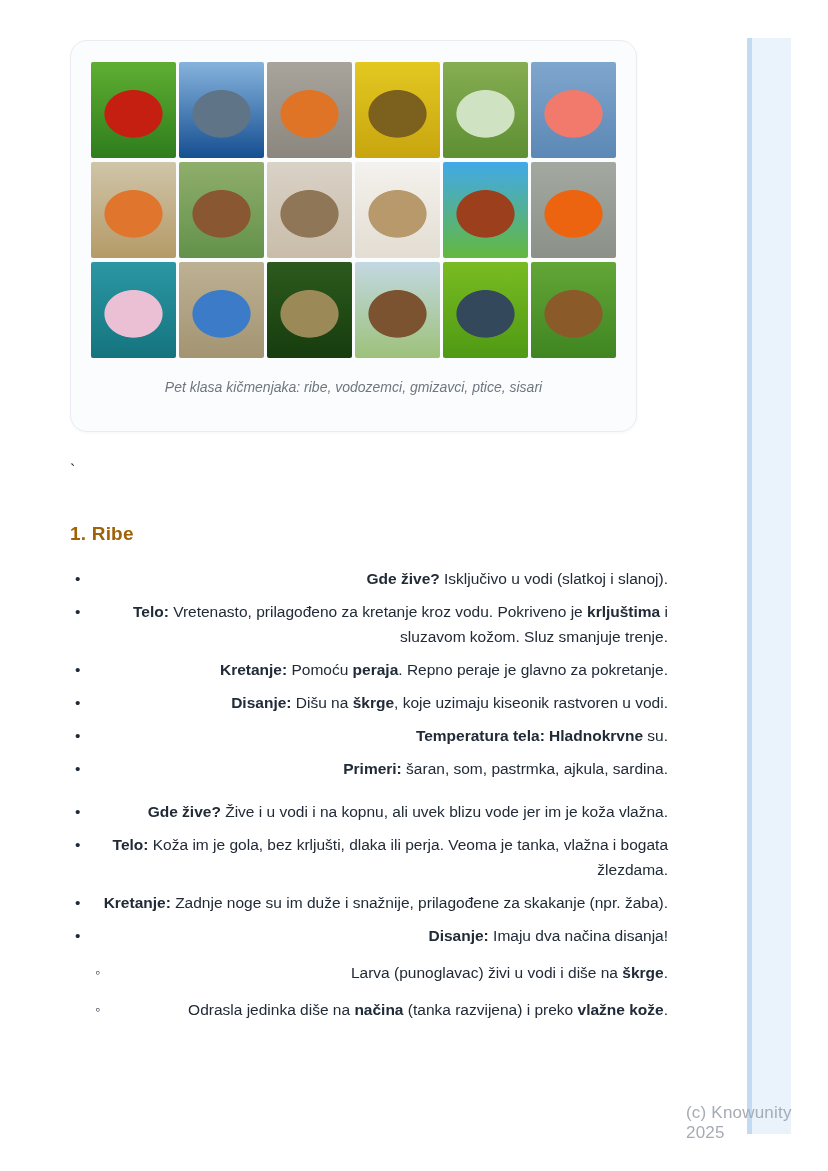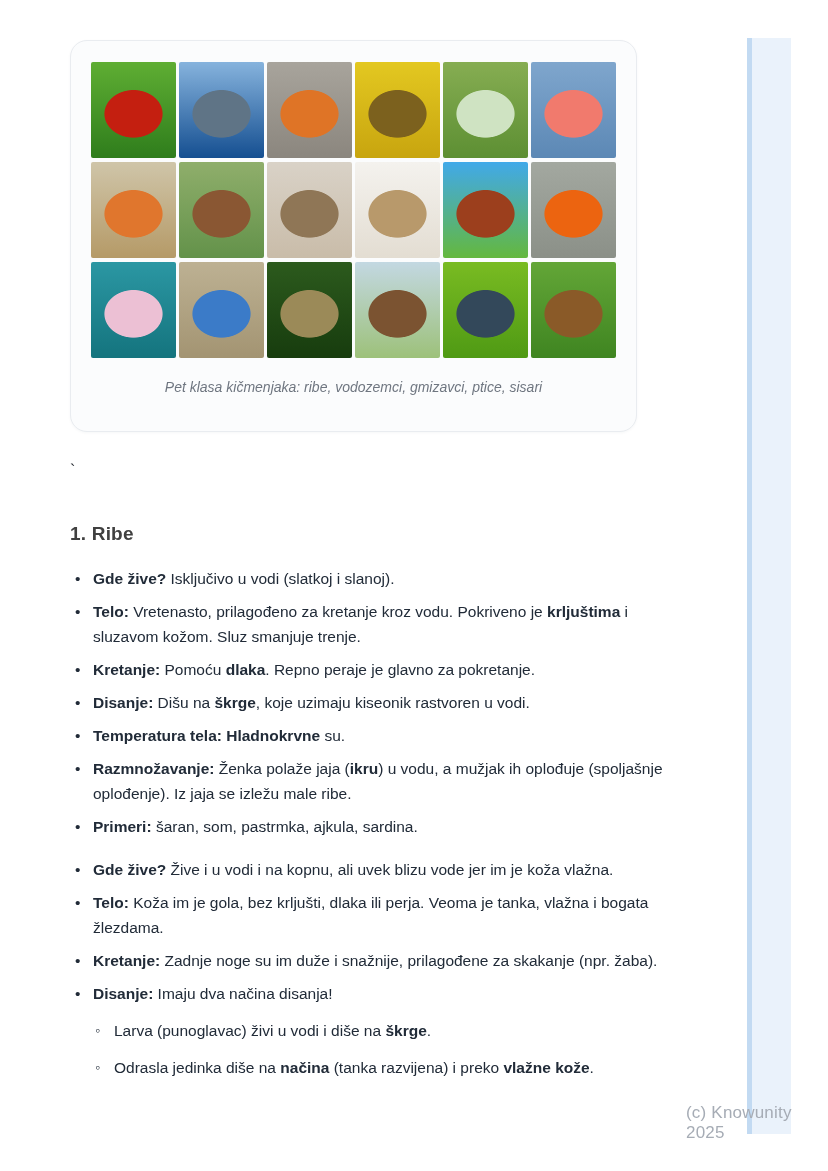--- a/index.html
+++ b/index.html
@@ -50,27 +50,28 @@
   .content {
     position: absolute;
     left: 70px; top: 522px;
     width: 598px;
   }
   .section-heading {
     margin: 0 0 20px 0;
     font-size: 19px;
     line-height: 24px;
     font-weight: 700;
-    color: #404040;
+    color: #a16207;
     letter-spacing: 0.2px;
   }
   .section-list {
     list-style: none;
     margin: 0 0 18px 0;
     padding: 0;
+    text-align: right;
   }
   .section-list li {
     position: relative;
     padding-left: 23px;
     font-size: 15.5px;
     line-height: 25px;
     margin-bottom: 8px;
   }
   .section-list li.top::before {
     content: "\2022";
@@ -137,24 +138,23 @@
   <figcaption class="figure-caption">Pet klasa kičmenjaka: ribe, vodozemci, gmizavci, ptice, sisari</figcaption>
 </figure>
 
 <div class="stray-backtick">`</div>
 
 <main class="content">
     <h2 class="section-heading">1. Ribe</h2>
     <ul class="section-list">
       <li class="top"><strong>Gde žive?</strong><span> Isključivo u vodi (slatkoj i slanoj).</span></li>
       <li class="top"><strong>Telo:</strong><span> Vretenasto, prilagođeno za kretanje kroz vodu. Pokriveno je </span><strong>krljuštima</strong><span> i sluzavom kožom. Sluz smanjuje trenje.</span></li>
-      <li class="top"><strong>Kretanje:</strong><span> Pomoću </span><strong>dlaka</strong><span>. Repno peraje je glavno za pokretanje.</span></li>
+      <li class="top"><strong>Kretanje:</strong><span> Pomoću </span><strong>peraja</strong><span>. Repno peraje je glavno za pokretanje.</span></li>
       <li class="top"><strong>Disanje:</strong><span> Dišu na </span><strong>škrge</strong><span>, koje uzimaju kiseonik rastvoren u vodi.</span></li>
       <li class="top"><strong>Temperatura tela: Hladnokrvne</strong><span> su.</span></li>
-      <li class="top"><strong>Razmnožavanje:</strong><span> Ženka polaže jaja (</span><strong>ikru</strong><span>) u vodu, a mužjak ih oplođuje (spoljašnje oplođenje). Iz jaja se izležu male ribe.</span></li>
       <li class="top"><strong>Primeri:</strong><span> šaran, som, pastrmka, ajkula, sardina.</span></li>
     </ul>
     <ul class="section-list">
       <li class="top"><strong>Gde žive?</strong><span> Žive i u vodi i na kopnu, ali uvek blizu vode jer im je koža vlažna.</span></li>
       <li class="top"><strong>Telo:</strong><span> Koža im je gola, bez krljušti, dlaka ili perja. Veoma je tanka, vlažna i bogata žlezdama.</span></li>
       <li class="top"><strong>Kretanje:</strong><span> Zadnje noge su im duže i snažnije, prilagođene za skakanje (npr. žaba).</span></li>
       <li class="top"><strong>Disanje:</strong><span> Imaju dva načina disanja!</span></li>
       <li class="sub"><span>Larva (punoglavac) živi u vodi i diše na </span><strong>škrge</strong><span>.</span></li>
       <li class="sub"><span>Odrasla jedinka diše na </span><strong>načina</strong><span> (tanka razvijena) i preko </span><strong>vlažne kože</strong><span>.</span></li>
     </ul>

